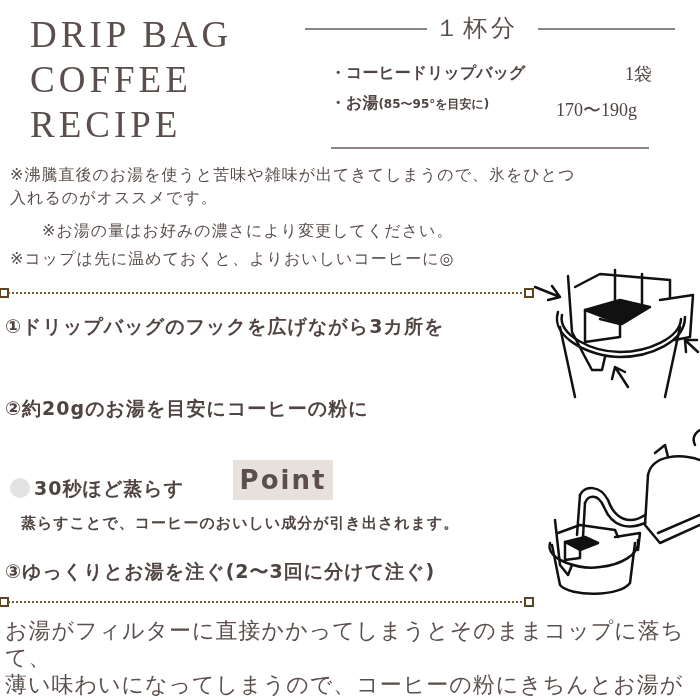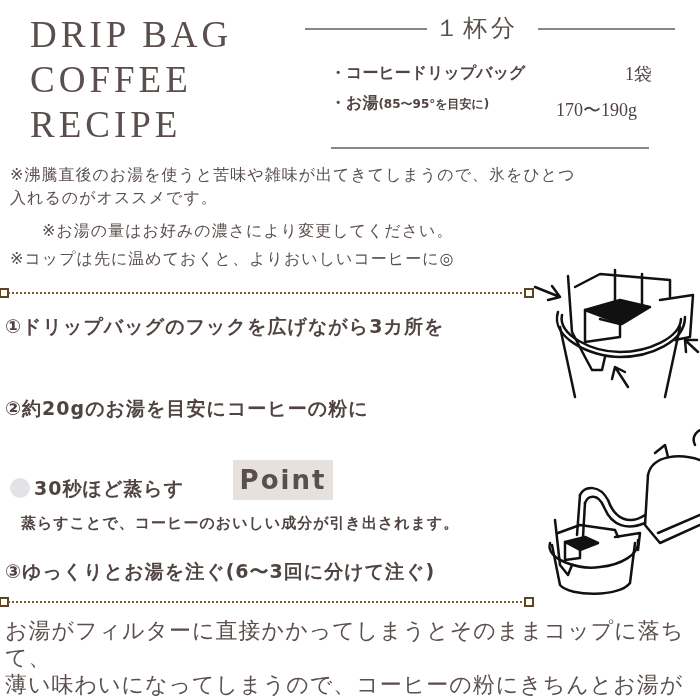--- a/index.html
+++ b/index.html
@@ -58,21 +58,21 @@
 
 <div class="abs step" style="left:5px;top:393px;">
   <div>②約20gのお湯を目安にコーヒーの粉に</div>
 </div>
 
 <div class="abs circle" style="left:10px;top:478px;"></div>
 <div class="abs step" style="left:34px;top:473px;">30秒ほど蒸らす</div>
 <div class="abs point-badge">Point</div>
 <div class="abs sub" style="left:5px;top:514px;margin-left:16px;">蒸らすことで、コーヒーのおいしい成分が引き出されます。</div>
 
-<div class="abs step" style="left:5px;top:556px;">③ゆっくりとお湯を注ぐ(6〜3回に分けて注ぐ)</div>
+<div class="abs step" style="left:5px;top:556px;">③ゆっくりとお湯を注ぐ(2〜3回に分けて注ぐ)</div>
 
 <div class="abs sq" style="left:-1px;top:597px;"></div>
 <div class="abs dotline" style="left:8px;top:601px;width:518px;"></div>
 <div class="abs sq" style="left:524px;top:597px;"></div>
 
 <div class="abs para" style="left:5px;top:617px;">
   <div>お湯がフィルターに直接かかってしまうとそのままコップに落ちて、</div>
   <div>薄い味わいになってしまうので、コーヒーの粉にきちんとお湯がかか</div>
   <div>るように注いでください。</div>
 </div>

